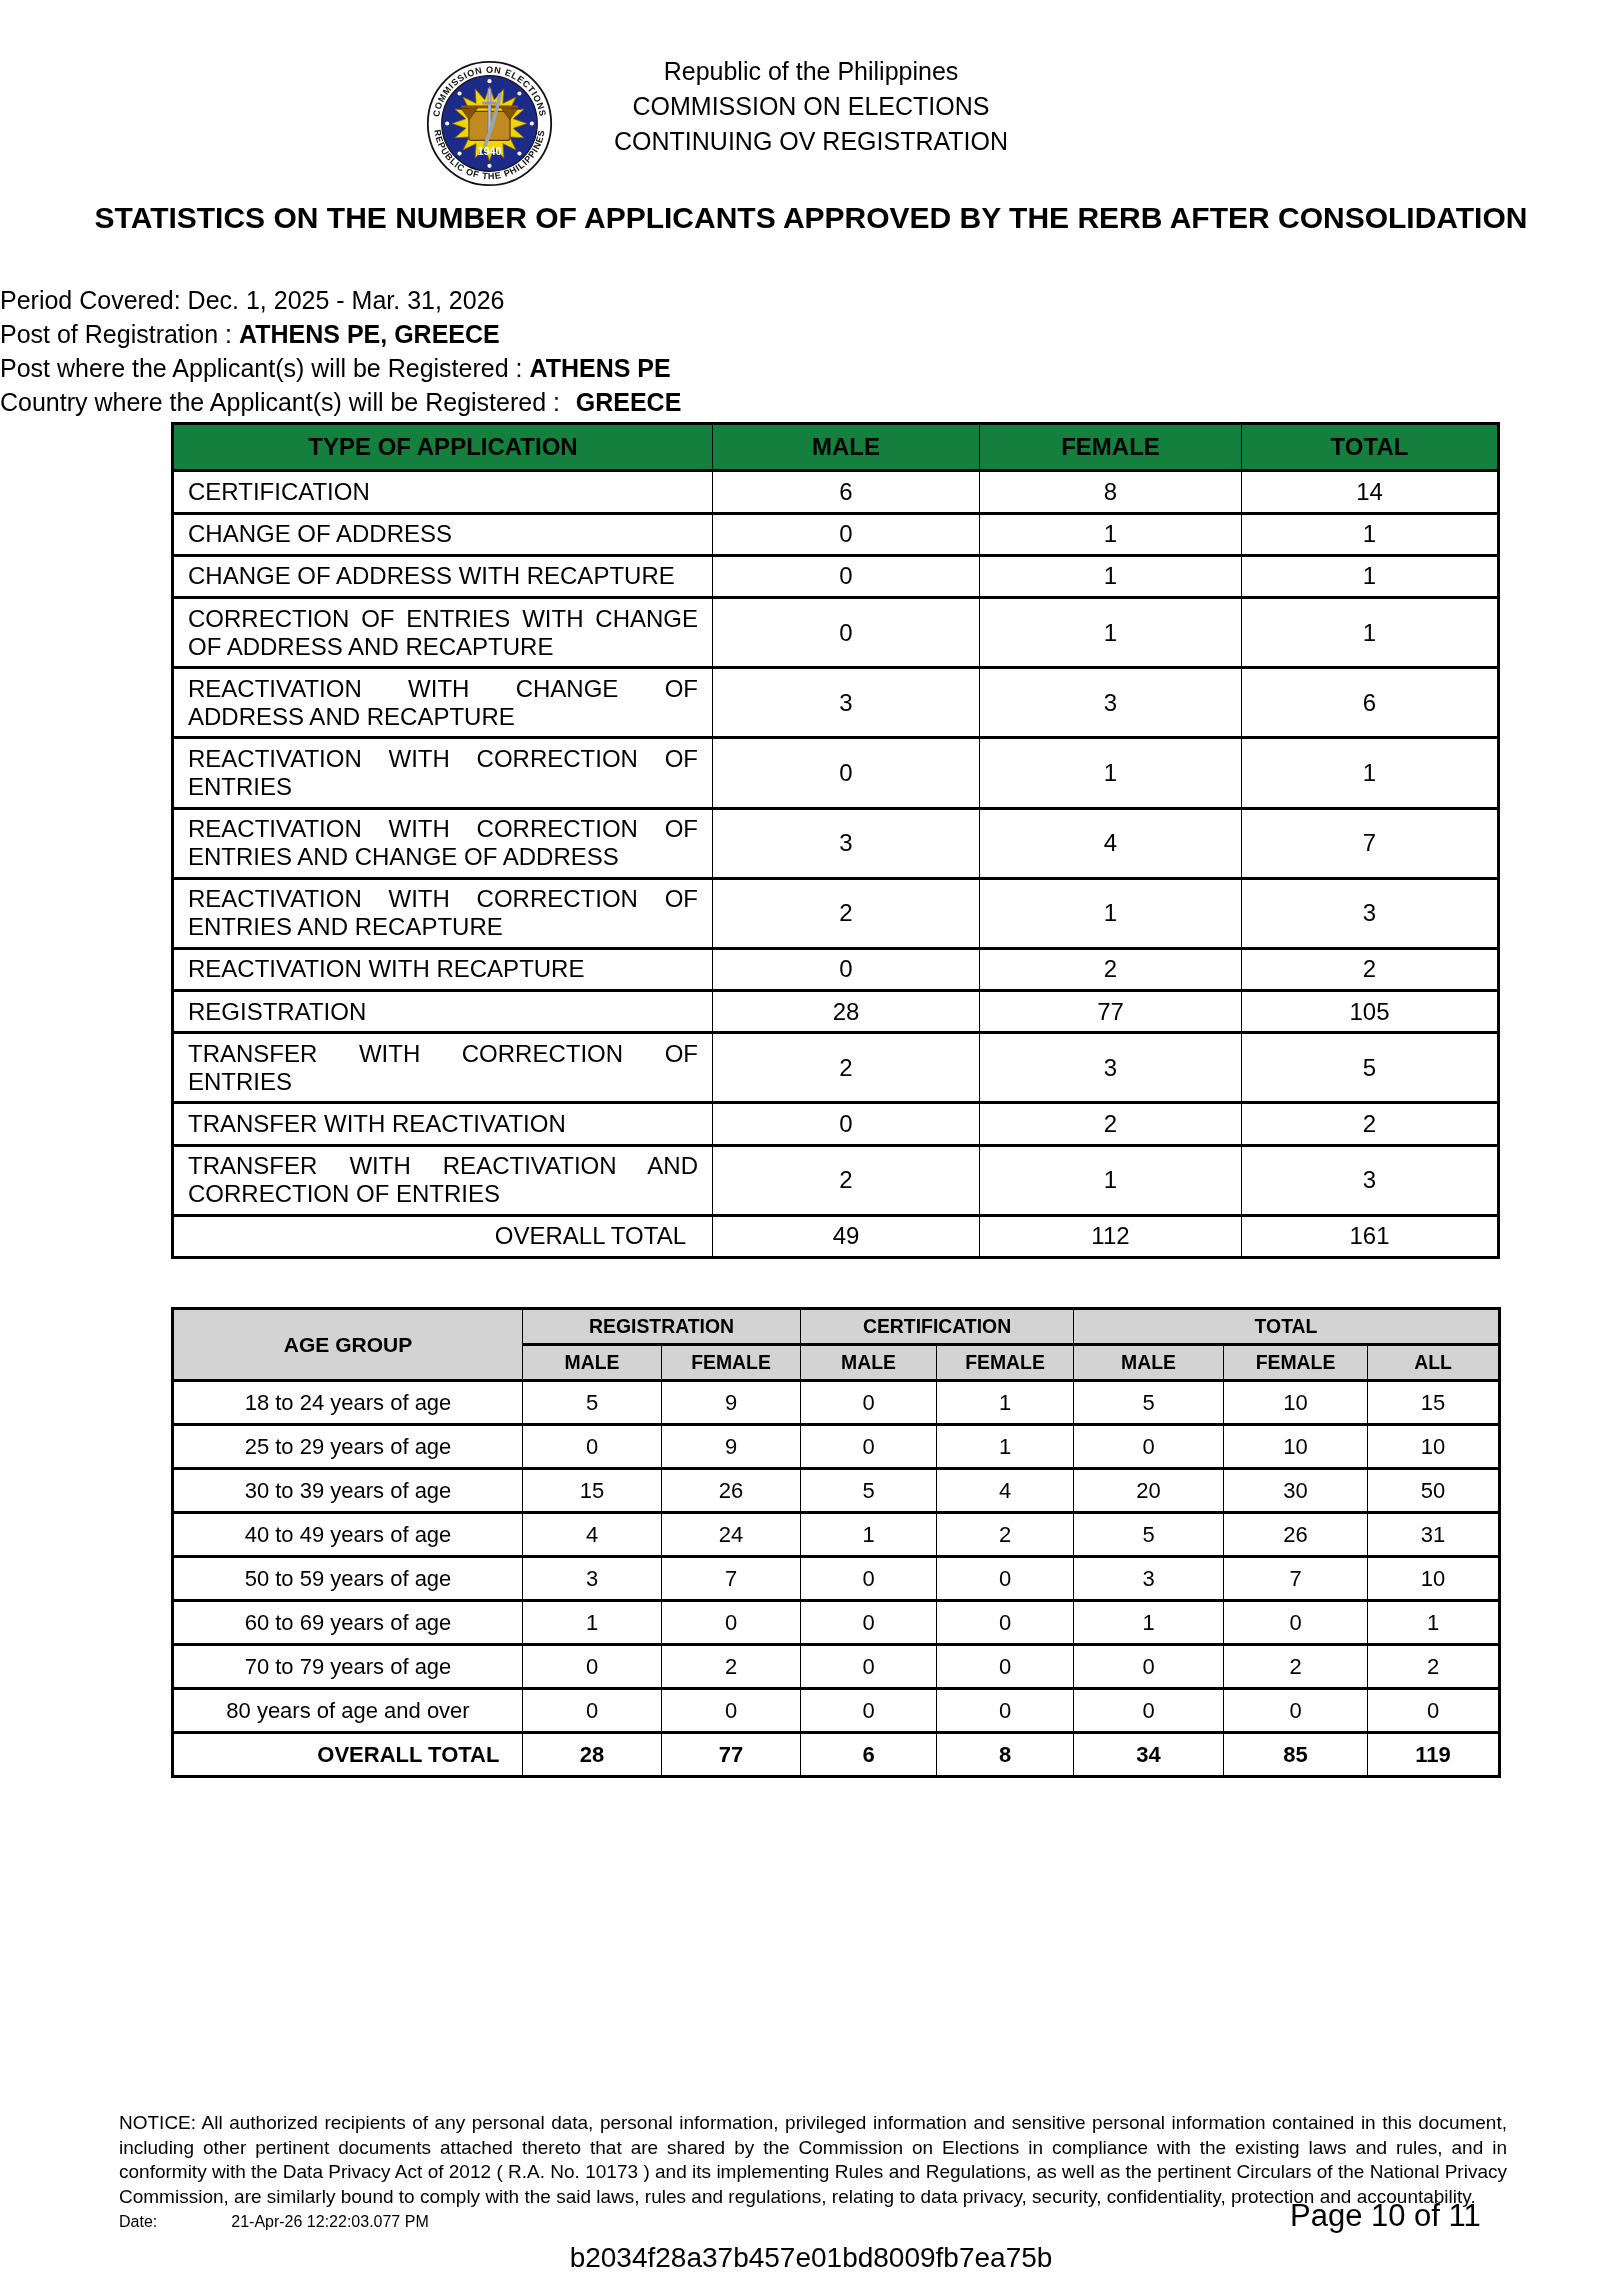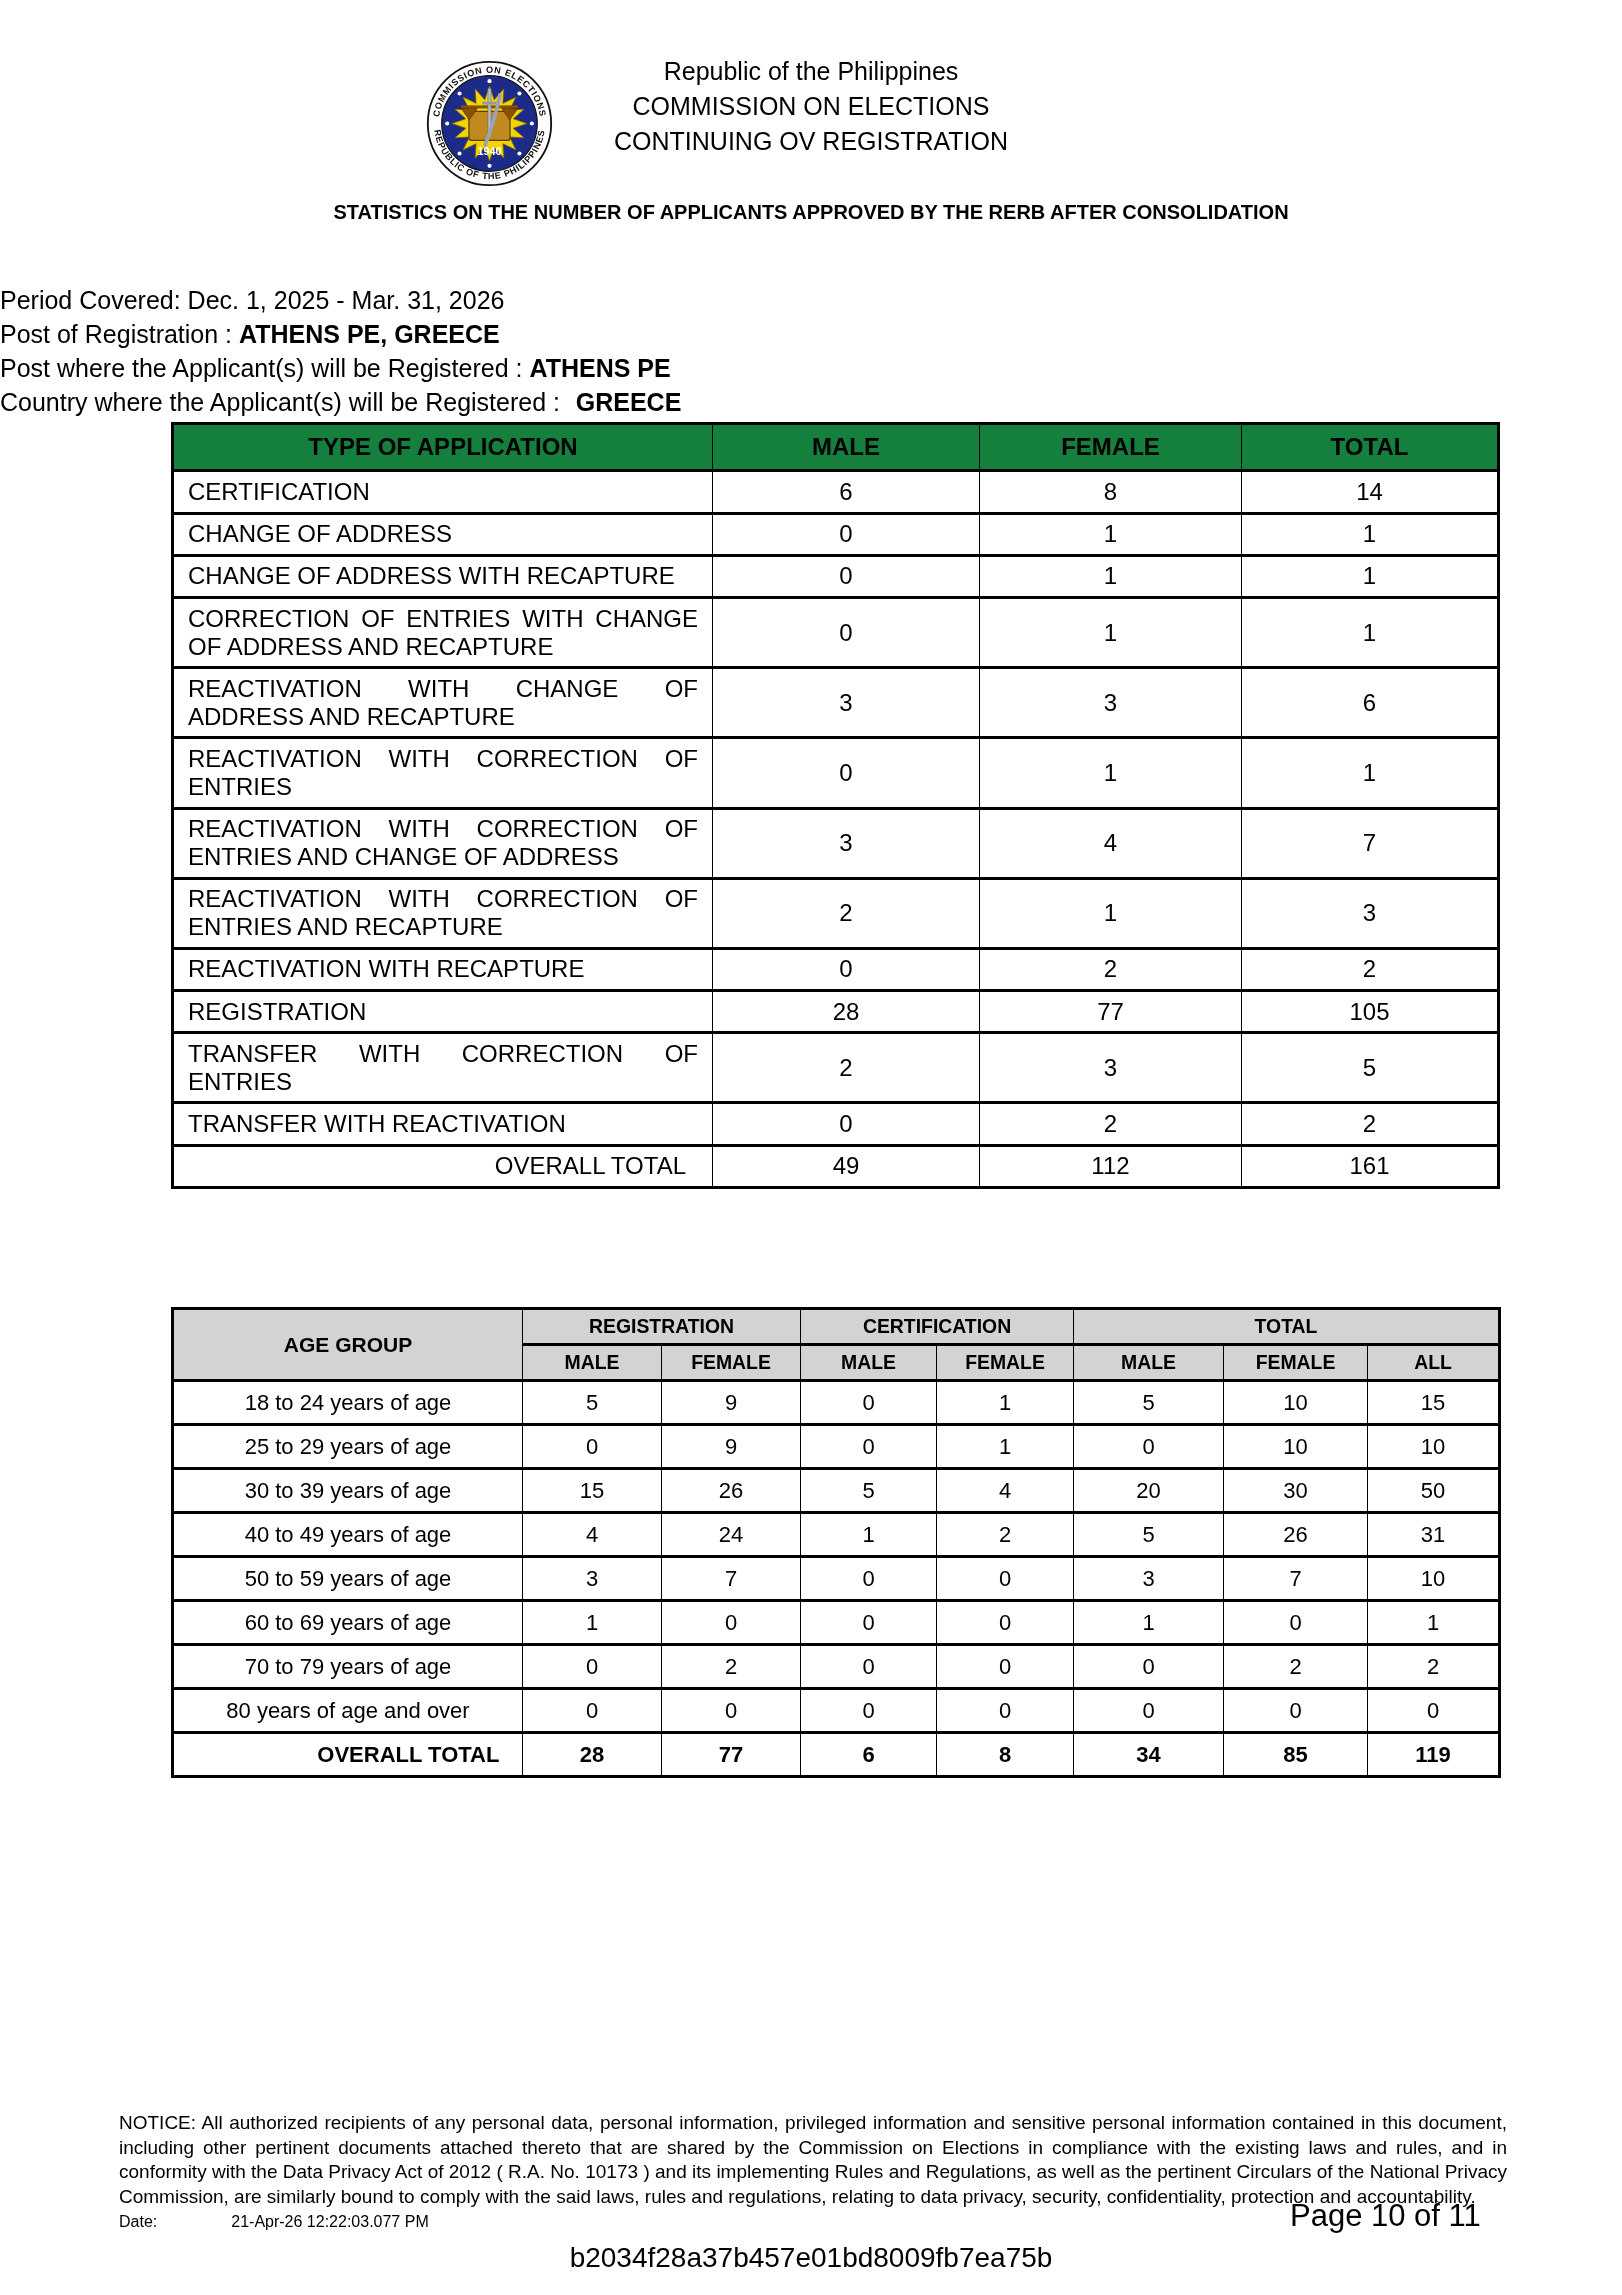--- a/index.html
+++ b/index.html
@@ -6,21 +6,21 @@
   html,body { background:#888; }
   .page {
     position:relative; width:1622px; height:2295px; background:#ffffff;
     font-family:"Liberation Sans", sans-serif; color:#000; overflow:hidden;
   }
   
   .seal { position:absolute; left:426px; top:60px; width:127px; height:127px; }
   .agency { position:absolute; left:0; top:54px; width:100%; text-align:center;
             font-size:25px; line-height:35px; }
   .doc-title { position:absolute; left:0; top:201px; width:100%; text-align:center;
-               font-weight:bold; font-size:20px; letter-spacing:0px; }
+               font-weight:bold; font-size:30px; letter-spacing:0px; }
   .meta { position:absolute; left:0; top:283px; width:100%; font-size:25px; }
   .meta .line { line-height:34px; }
   .meta .bold { font-weight:bold; }
   
   table { border-collapse:collapse; table-layout:fixed; }
   #t1 { position:absolute; left:171px; top:422px; width:1327px; border:3.8px solid #000; }
   #t1 th, #t1 td { border:1.9px solid #000; border-top-width:3.8px; border-bottom-width:3.8px; }
   #t1 th { background:#15803d; font-size:24px; font-weight:bold; padding:8.2px 6.3px; text-align:center; }
   #t1 td { font-size:24px; line-height:28px; padding:5.6px 14px; vertical-align:middle; }
   #t1 td.type { text-align:justify; }
@@ -190,20 +190,26 @@
           <td class="num">2</td>
           <td class="num">3</td>
           <td class="num">5</td>
         </tr>
       <tr>
           <td class="type">TRANSFER WITH REACTIVATION</td>
           <td class="num">0</td>
           <td class="num">2</td>
           <td class="num">2</td>
         </tr>
+      <tr>
+          <td class="type">TRANSFER WITH REACTIVATION AND CORRECTION OF ENTRIES</td>
+          <td class="num">2</td>
+          <td class="num">1</td>
+          <td class="num">3</td>
+        </tr>
       <tr class="total">
           <td class="type">OVERALL TOTAL</td>
           <td class="num">49</td>
           <td class="num">112</td>
           <td class="num">161</td>
         </tr>
     </tbody>
   </table>
 
   <table id="t2">

